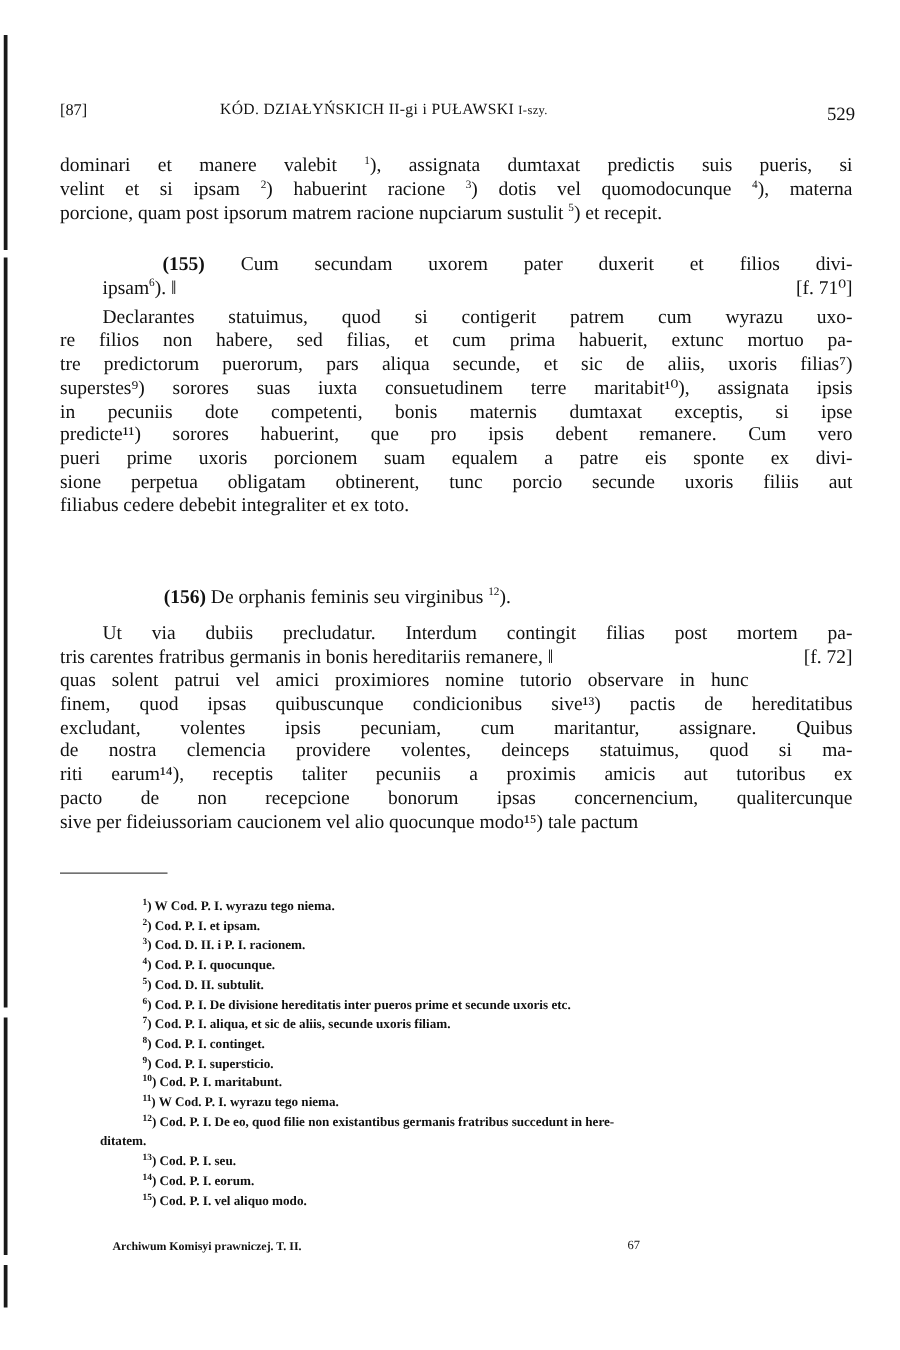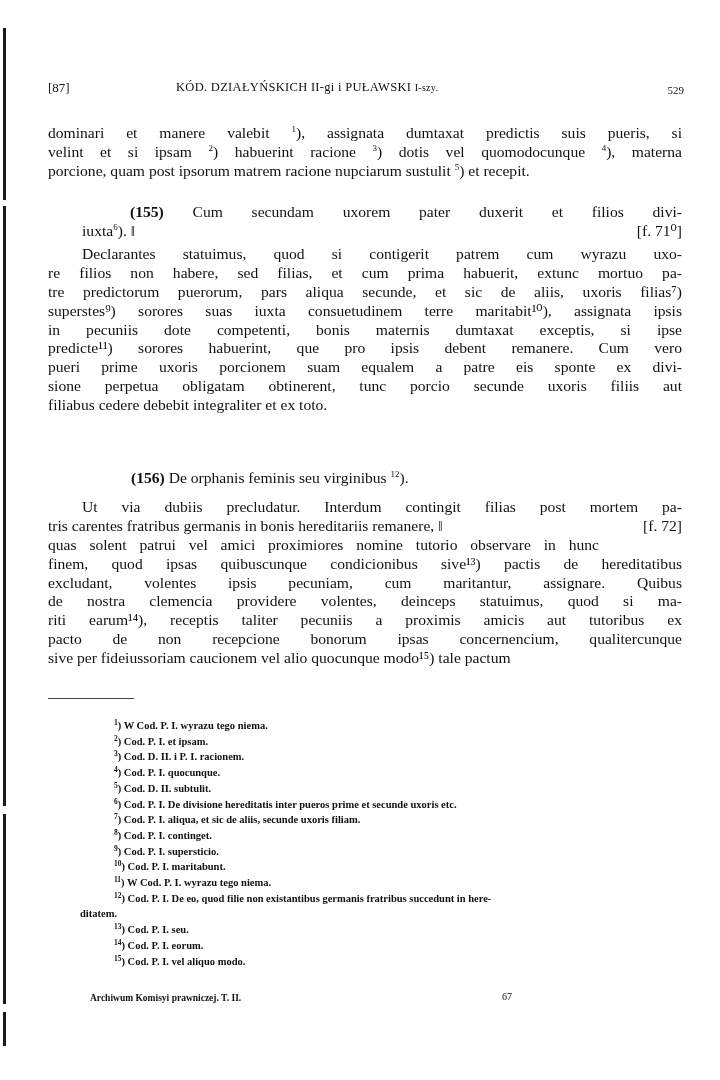--- a/index.html
+++ b/index.html
@@ -3,21 +3,21 @@
 <meta charset="utf-8">
 <style>
   html, body { margin: 0; padding: 0; background: #ffffff; }
   body { width: 720px; height: 1080px; position: relative; overflow: hidden;
          font-family: "Liberation Serif", "DejaVu Serif", serif; color: #111; }
   .scanline { position: absolute; left: 3px; width: 3px; background: #1a1a1a; }
   .header { position: absolute; top: 80px; left: 48px; width: 636px; height: 24px; font-size: 13px; }
   .h-left { position: absolute; left: 0; top: 0; }
   .h-title { position: absolute; left: 128px; top: 0; letter-spacing: 0.3px; font-size: 12.5px; }
   .h-title .sm { font-size: 10px; }
-  .h-right { position: absolute; right: 0; top: 4px; font-size: 11px; }
+  .h-right { position: absolute; right: 0; top: 4px; font-size: 15px; }
   .body-text { position: absolute; left: 48px; width: 634px; font-size: 15.6px; line-height: 18.9px; text-align: justify; }
   .line { display: block; white-space: nowrap; text-align-last: justify; text-align: justify; height: 18.9px; }
   .line.last { text-align-last: left; }
   .indent { padding-left: 34px; }
   .indent2 { padding-left: 82px; }
   sup { font-size: 9px; vertical-align: 6px; line-height: 0; }
   .heading { position: absolute; font-size: 15.6px; }
   .heading b { font-weight: bold; }
   .folio { float: right; margin-left: 44px; }
   .rule { position: absolute; left: 48px; top: 698px; width: 86px; height: 1px; background: #444; }
@@ -43,21 +43,21 @@
 </div>
 
 <div class="body-text" style="top:124px;">
   <span class="line"><span>dominari et manere valebit </span><sup>1</sup><span>), assignata dumtaxat predictis suis pueris, si</span></span>
   <span class="line"><span>velint et si ipsam </span><sup>2</sup><span>) habuerint racione </span><sup>3</sup><span>) dotis vel quomodocunque </span><sup>4</sup><span>), materna</span></span>
   <span class="line last"><span>porcione, quam post ipsorum matrem racione nupciarum sustulit </span><sup>5</sup><span>) et recepit.</span></span>
 </div>
 
 <div class="body-text" style="top:203px;">
   <span class="line indent2"><b>(155)</b><span> Cum secundam uxorem pater duxerit et filios divi-</span></span>
-  <span class="line last" style="padding-left:34px;"><span>iuxta</span><sup>6</sup><span>). ‖</span><span class="folio">[f. 71⁰]</span></span>
+  <span class="line last" style="padding-left:34px;"><span>ipsam</span><sup>6</sup><span>). ‖</span><span class="folio">[f. 71⁰]</span></span>
 </div>
 
 <div class="body-text" id="s155" style="top:245px;">
     <span class="line indent">Declarantes statuimus, quod si contigerit patrem cum wyrazu uxo-</span>
     <span class="line">re filios non habere, sed filias, et cum prima habuerit, extunc mortuo pa-</span>
     <span class="line">tre predictorum puerorum, pars aliqua secunde, et sic de aliis, uxoris filias⁷)</span>
     <span class="line">superstes⁹) sorores suas iuxta consuetudinem terre maritabit¹⁰), assignata ipsis</span>
     <span class="line">in pecuniis dote competenti, bonis maternis dumtaxat exceptis, si ipse</span>
     <span class="line">predicte¹¹) sorores habuerint, que pro ipsis debent remanere. Cum vero</span>
     <span class="line">pueri prime uxoris porcionem suam equalem a patre eis sponte ex divi-</span>

